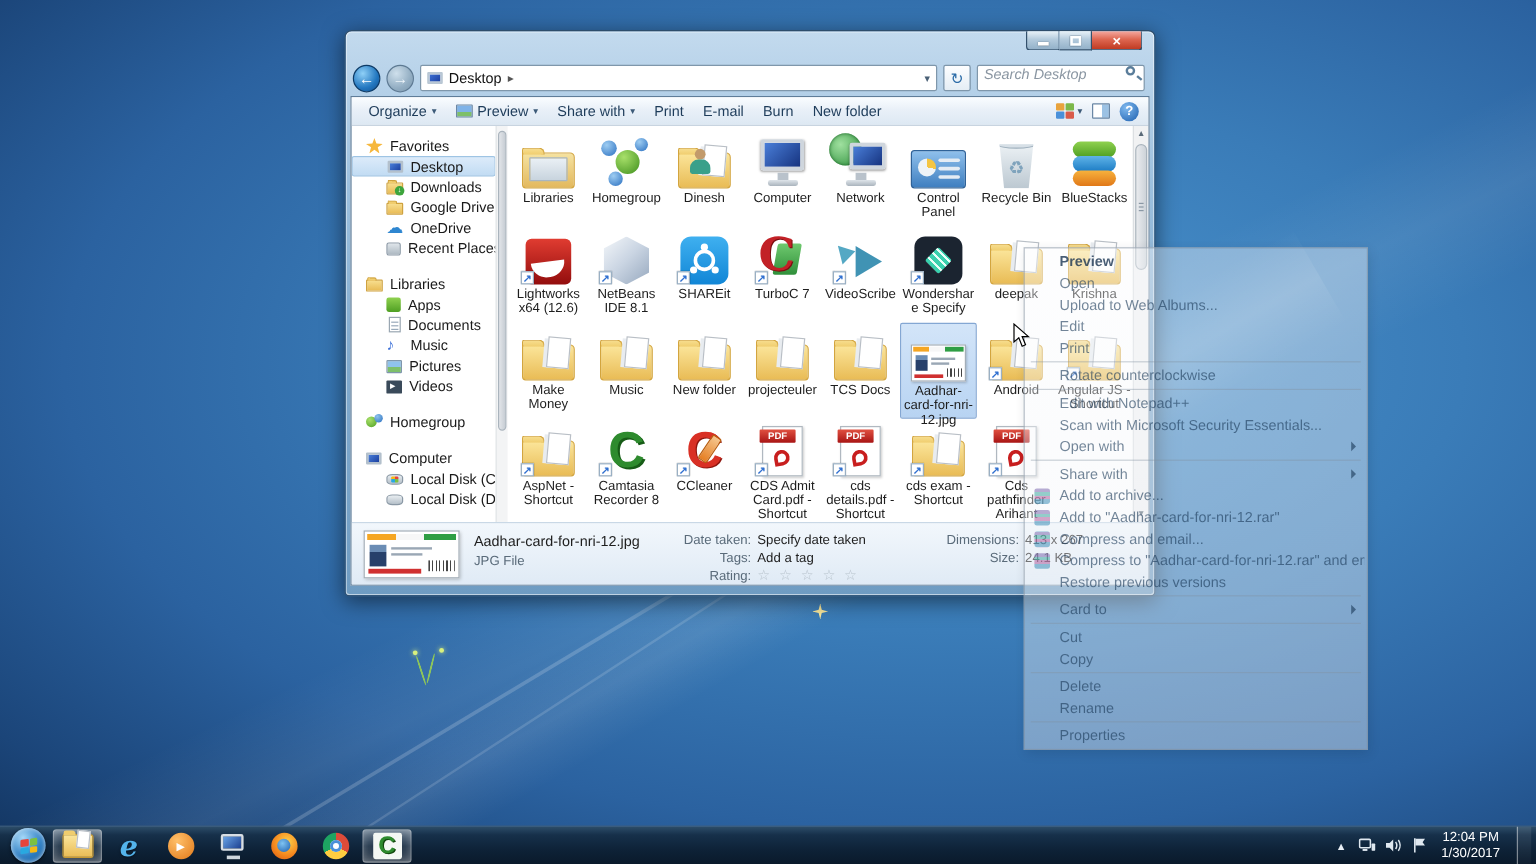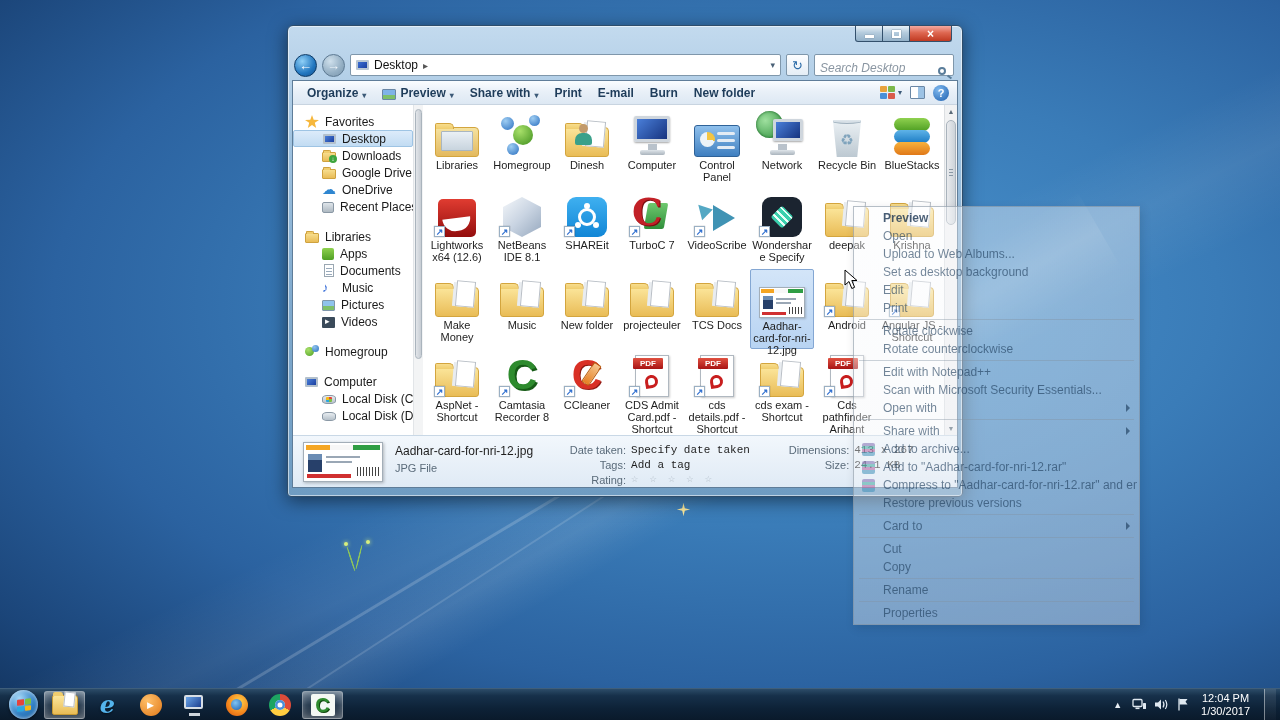--- a/index.html
+++ b/index.html
@@ -46,30 +46,30 @@
   .nav-btn.back { background:radial-gradient(circle at 35% 30%,#8fd0f7,#2277c0 60%,#134e8c); border:1px solid #0d3a66; }
   .nav-btn.fwd { background:radial-gradient(circle at 35% 30%,#cfe0ec,#93aec3 60%,#7b97ad); border:1px solid #5d7992; color:#eef4f9; }
   .addr-box { flex:1; height:22px; background:#fff; border:1px solid #7f97ab; border-radius:2px;
     display:flex; align-items:center; gap:5px; padding:0 5px; font-size:12px; color:#111; }
   .ab-ic { width:13px; height:10px; background:linear-gradient(135deg,#3b6fd4,#1b3fa0); border:2px solid #b9c7d4; border-radius:1px; flex:none; }
   .ab-sep { color:#555; font-size:10px; }
   .ab-dd { margin-left:auto; color:#4a6076; font-size:9px; }
   .refresh { width:23px; height:22px; border:1px solid #7f97ab; border-radius:2px; flex:none;
     background:linear-gradient(#fdfeff,#e4edf5); color:#2c6ca8; font-size:13px; display:flex; align-items:center; justify-content:center; }
   .searchbox { width:140px; height:22px; background:#fff; border:1px solid #7f97ab; border-radius:2px; flex:none;
-    display:flex; align-items:flex-end; padding:0 5px; }
+    display:flex; align-items:flex-start; padding:0 5px; }
   .sb-txt { font-size:12px; font-style:italic; color:#8a96a2; flex:1; }
   .sb-ic { width:8px; height:8px; border:2px solid #5a7d9a; border-radius:50%; position:relative; margin-right:2px; }
   .sb-ic::after { content:''; position:absolute; left:7px; top:7px; width:5px; height:2px; background:#5a7d9a; transform:rotate(40deg); }
 
   .frame { position:absolute; left:4px; right:4px; top:54px; bottom:8px; background:#fff; border:1px solid #5f7d99; overflow:hidden; }
   .tbar { height:24px; background:linear-gradient(#fafdff,#e9f0f8 45%,#dde8f3); border-bottom:1px solid #c8d4e0;
     display:flex; align-items:center; padding:0 6px; font-size:12px; color:#1e3c5a; }
   .tb-left { display:flex; align-items:center; }
-  .tb-item { display:flex; align-items:flex-end; gap:4px; padding:3px 8px; cursor:default;font-weight:bold; }
+  .tb-item { display:flex; align-items:center; gap:4px; padding:3px 8px; cursor:default; }
   .tb-arr { font-size:8px; color:#3c5a78; }
   .tb-pic { width:14px; height:11px; background:linear-gradient(#7fb3e8 55%,#7ec06a 55%); border:1px solid #6a87a5; border-radius:1px; }
   .tb-right { margin-left:auto; display:flex; align-items:center; gap:8px; padding-right:2px; }
   .tbr-views { display:flex; align-items:center; gap:3px; }
   .views-grid { width:15px; height:13px; display:grid; grid-template-columns:1fr 1fr; gap:1px; }
   .views-grid i { border-radius:1px; }
   .views-grid i:nth-child(1){background:#e8a33d;} .views-grid i:nth-child(2){background:#7cb84a;}
   .views-grid i:nth-child(3){background:#4a90d9;} .views-grid i:nth-child(4){background:#d95b4a;}
   .tbr-pane { width:15px; height:13px; border:1px solid #6a87a5; background:linear-gradient(90deg,#fff 55%,#9cc2e4 55%); border-radius:1px; }
   .tbr-help { width:16px; height:16px; border-radius:50%; background:radial-gradient(circle at 35% 30%,#7fb9ef,#1d5fae);
@@ -190,21 +190,21 @@
   .dthumb .ln.a { top:13px; width:34px; } .dthumb .ln.b { top:18px; width:26px; }
   .dthumb .bars { right:3px; top:24px; width:22px; height:9px; background:repeating-linear-gradient(90deg,#444 0 1px,#fff 1px 3px); }
   .dthumb .red { left:3px; bottom:3px; width:44px; height:4px; background:#d03030; }
   .dcol1 { width:170px; padding-top:2px; }
   .dname { font-size:12px; color:#1e1e1e; margin-bottom:4px; }
   .drow { display:flex; margin-bottom:3px; }
   .dcol2 { width:230px; padding-top:2px; }
   .dcol2 .dl { width:72px; text-align:right; margin-right:5px; flex:none; }
   .dcol3 { width:190px; padding-top:2px; }
   .dcol3 .dl { width:80px; text-align:right; margin-right:5px; flex:none; }
-  .dv { color:#1e1e1e;font-family:Liberation Mono, monospace; }
+  .dv { color:#1e1e1e; }
   .dv.stars { color:#b9c4ce; letter-spacing:2px; font-size:12px; line-height:11px; }
 
   
   .ctx { position:absolute; left:853px; top:206px; width:287px; z-index:50; padding:2px;
     background:linear-gradient(rgba(250,251,253,.40),rgba(238,241,245,.40));
     border:1px solid rgba(125,140,155,.55); box-shadow:2px 3px 9px rgba(10,30,50,.15); font-size:12px; }
   .cm-item { position:relative; height:18px; line-height:18px; padding-left:27px; color:rgba(28,58,88,.62); white-space:nowrap; overflow:hidden; }
   .cm-item.bold { font-weight:bold; color:rgba(20,48,78,.78); }
   .cm-sep { height:1px; background:rgba(130,145,160,.40); margin:2px 3px; }
   .cm-arrow { position:absolute; right:7px; top:5px; width:0; height:0; border-left:4px solid rgba(28,58,88,.62); border-top:4px solid transparent; border-bottom:4px solid transparent; }
@@ -450,39 +450,39 @@
                   <span class="ic-comp">
                     <i class="scr"></i>
                     <i class="stand"></i>
                     <i class="cbase"></i>
                   </span>
                 </div>
                 <div class="fl">Computer</div>
               </div>
               <div class="file">
                 <div class="fi">
+                  <span class="ic-comp">
+                    <i class="globe"></i>
+                    <i class="scr s2"></i>
+                    <i class="stand"></i>
+                    <i class="cbase"></i>
+                  </span>
+                </div>
+                <div class="fl">Network</div>
+              </div>
+              <div class="file">
+                <div class="fi">
                   <span class="ic-cpl">
                     <i class="pie"></i>
                     <i class="sl a"></i>
                     <i class="sl b"></i>
                     <i class="sl c"></i>
                   </span>
                 </div>
                 <div class="fl">Control Panel</div>
-              </div>
-              <div class="file">
-                <div class="fi">
-                  <span class="ic-comp">
-                    <i class="globe"></i>
-                    <i class="scr s2"></i>
-                    <i class="stand"></i>
-                    <i class="cbase"></i>
-                  </span>
-                </div>
-                <div class="fl">Network</div>
               </div>
               <div class="file">
                 <div class="fi">
                   <span class="ic-bin">
                     <i class="rim"></i>
                     <span class="rc">♻</span>
                   </span>
                 </div>
                 <div class="fl">Recycle Bin</div>
               </div>
@@ -746,42 +746,42 @@
             </div>
         </div>
       </div>
     </div>
   </div>
 
   <div class="ctx" id="ctxmenu">
       <div class="cm-item bold"><span>Preview</span></div>
       <div class="cm-item"><span>Open</span></div>
       <div class="cm-item"><span>Upload to Web Albums...</span></div>
-      <div class="cm-item"><span>Set as desktop background</span></div>
       <div class="cm-item"><span>Edit</span></div>
       <div class="cm-item"><span>Print</span></div>
       <div class="cm-sep"></div>
-      <div class="cm-item"><span>Rotate clockwise</span></div>
       <div class="cm-item"><span>Rotate counterclockwise</span></div>
       <div class="cm-sep"></div>
       <div class="cm-item"><span>Edit with Notepad++</span></div>
       <div class="cm-item"><span>Scan with Microsoft Security Essentials...</span></div>
       <div class="cm-item"><span>Open with</span><span class="cm-arrow"></span></div>
       <div class="cm-sep"></div>
       <div class="cm-item"><span>Share with</span><span class="cm-arrow"></span></div>
       <div class="cm-item"><span class="cm-ic"></span><span>Add to archive...</span></div>
       <div class="cm-item"><span class="cm-ic"></span><span>Add to "Aadhar-card-for-nri-12.rar"</span></div>
+      <div class="cm-item"><span class="cm-ic"></span><span>Compress and email...</span></div>
       <div class="cm-item"><span class="cm-ic"></span><span>Compress to "Aadhar-card-for-nri-12.rar" and email</span></div>
       <div class="cm-item"><span>Restore previous versions</span></div>
       <div class="cm-sep"></div>
       <div class="cm-item"><span>Card to</span><span class="cm-arrow"></span></div>
       <div class="cm-sep"></div>
       <div class="cm-item"><span>Cut</span></div>
       <div class="cm-item"><span>Copy</span></div>
       <div class="cm-sep"></div>
+      <div class="cm-item"><span>Delete</span></div>
       <div class="cm-item"><span>Rename</span></div>
       <div class="cm-sep"></div>
       <div class="cm-item"><span>Properties</span></div>
     </div>
 
   <svg class="cursor" width="16" height="22" viewBox="0 0 16 22">
     <path d="M1,1 L1,16 L5,12.5 L7.8,19.5 L10.6,18.3 L7.8,11.5 L13,11.5 Z" fill="#fff" stroke="#000" stroke-width="1"></path>
   </svg>
 
   <div class="taskbar">

